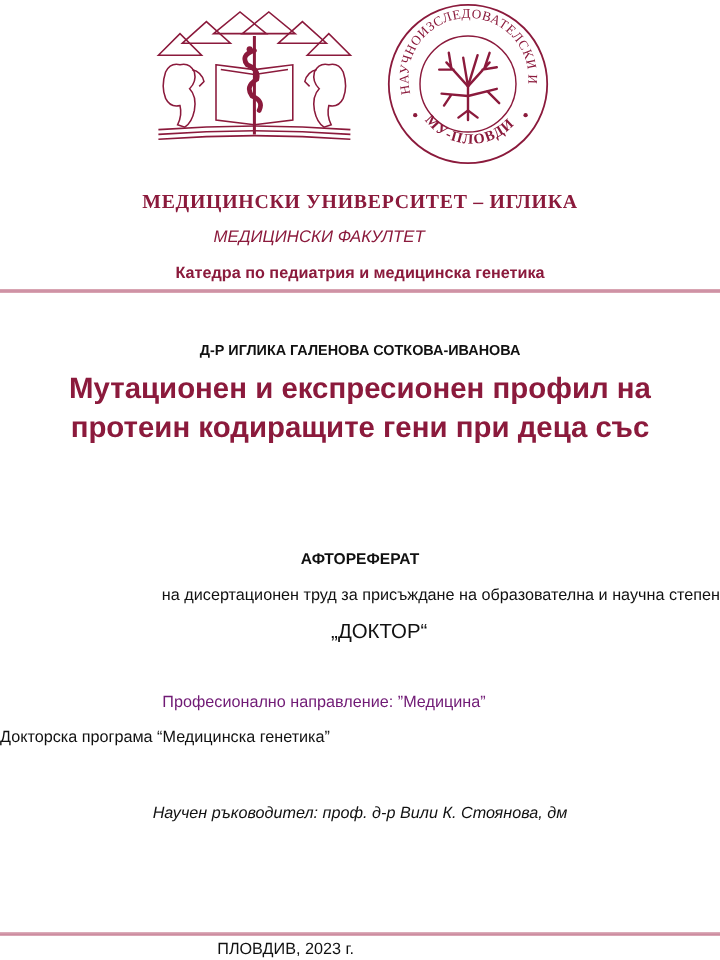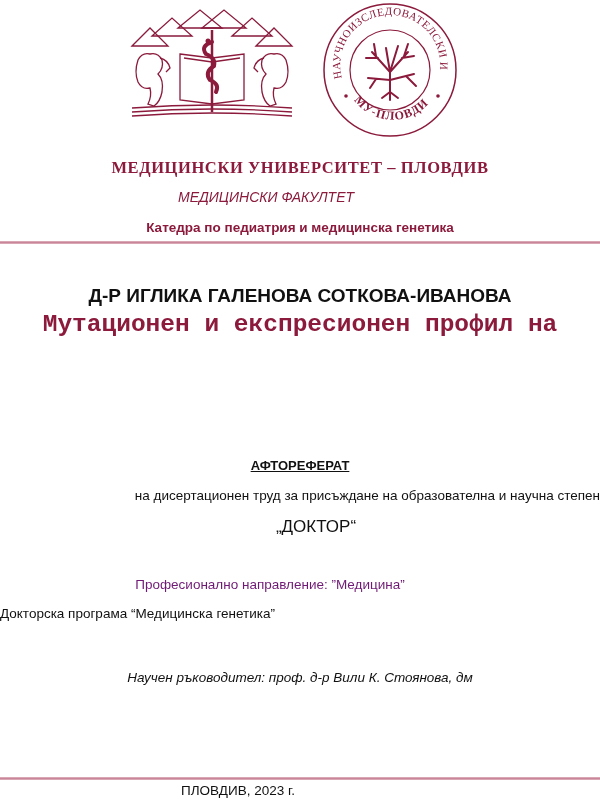--- a/index.html
+++ b/index.html
@@ -26,35 +26,34 @@
     }
     .rule {
       position: absolute; left: 0; width: 600px; height: 3px;
       background: #c9869b; border-top: 1px solid #d9a6b4; border-bottom: 1px solid #d9a6b4;
     }
     .rule-top { top: 241px; }
     .rule-bottom { top: 777px; }
 
     .author {
       position: absolute; top: 285px; left: 0; width: 600px; text-align: center;
-      font-family: "Liberation Sans", sans-serif; font-weight: bold; font-size: 19px;
+      font-family: "Liberation Sans", sans-serif; font-weight: bold; font-size: 12px;
       color: #111;
     }
     .title {
       position: absolute; top: 309px; left: 30px; width: 540px; text-align: center;
-      font-family: Liberation Mono, monospace; font-weight: bold; font-size: 24.5px;
+      font-family: Liberation Sans, sans-serif; font-weight: bold; font-size: 24.5px;
       line-height: 32px; color: #8b1a3c;
     }
     .title span { display: block; white-space: nowrap; }
 
     .doc-type {
       position: absolute; top: 458px; left: 0; width: 600px; text-align: center;
       font-family: "Liberation Sans", sans-serif; font-weight: bold; font-size: 13px;
       color: #111;
-      text-decoration: underline;
     }
     .dissertation {
       position: absolute; top: 488px; left: 0; width: 600px; text-align: right;
       font-family: "Liberation Sans", sans-serif; font-size: 13.5px; color: #111;
     }
     .degree {
       position: absolute; top: 517px; left: 0; width: 600px; text-align: center;
       font-family: "Liberation Sans", sans-serif; font-size: 17px; color: #111; margin-left: 16px;
     }
     .field {
@@ -127,30 +126,31 @@
     <path d="M70,100 L70,72"></path>
     <path d="M70,72 L52,52 M58,58 L46,58 M56,56 L54,44"></path>
     <path d="M70,72 L88,52 M82,58 L94,56 M84,56 L88,44"></path>
     <path d="M70,80 L48,78 M56,79 L50,88"></path>
     <path d="M70,80 L94,74 M86,76 L96,86"></path>
     <path d="M70,72 L66,48 M70,72 L78,46"></path>
     <path d="M62,98 L70,92 L78,98"></path>
   </g>
 </svg>
 
-<div class="uni-name">МЕДИЦИНСКИ УНИВЕРСИТЕТ – ПЛОВДИВ</div>
+<div class="uni-name">МЕДИЦИНСКИ УНИВЕРСИТЕТ – ИГЛИКА</div>
 <div class="faculty">МЕДИЦИНСКИ ФАКУЛТЕТ</div>
 <div class="department">Катедра по педиатрия и медицинска генетика</div>
 
 <div class="rule rule-top"></div>
 
 <div class="author">Д-Р ИГЛИКА ГАЛЕНОВА СОТКОВА-ИВАНОВА</div>
 
 <div class="title">
   <span>Мутационен и експресионен профил на</span>
+  <span>протеин кодиращите гени при деца със</span>
 </div>
 
 <div class="doc-type">АФТОРЕФЕРАТ</div>
 <div class="dissertation">на дисертационен труд за присъждане на образователна и научна степен</div>
 <div class="degree">„ДОКТОР“</div>
 
 <div class="field">Професионално направление: ”Медицина”</div>
 <div class="program">Докторска програма “Медицинска генетика”</div>
 
 <div class="supervisor">Научен ръководител: проф. д-р Вили К. Стоянова, дм</div>

